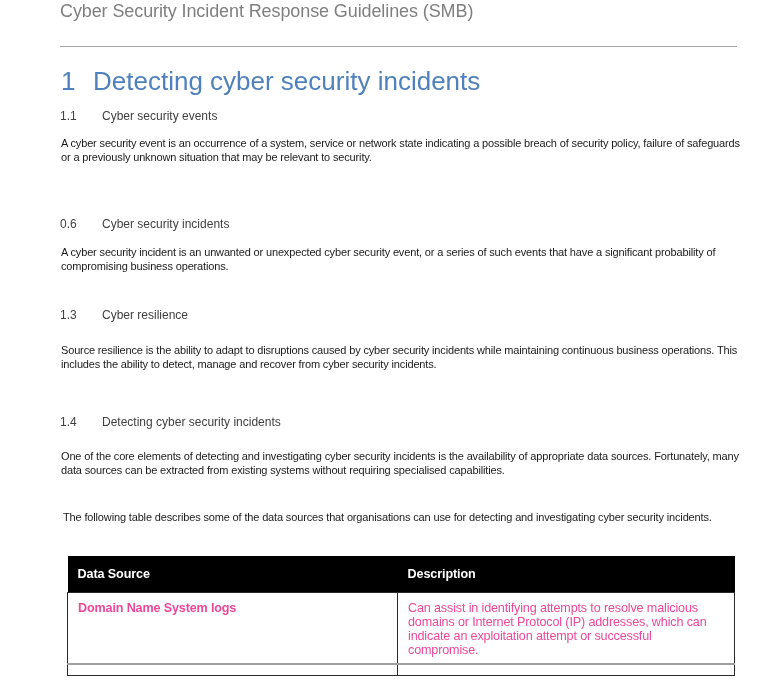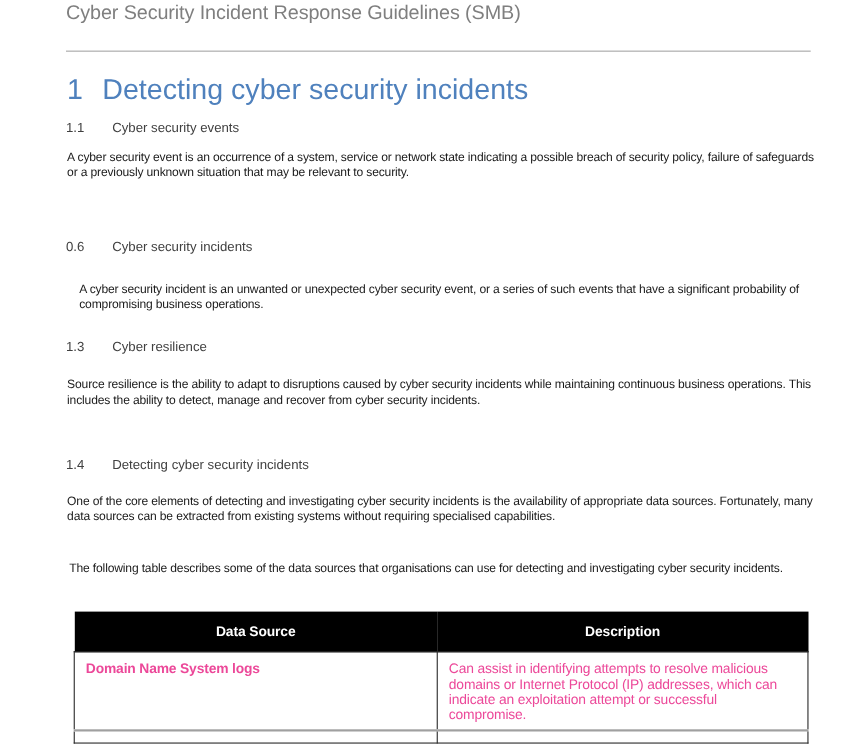--- a/index.html
+++ b/index.html
@@ -69,21 +69,21 @@
     left: 67px;
     top: 556px;
     width: 667px;
     border-collapse: collapse;
     table-layout: fixed;
     font-size: 12.6px;
   }
   .data-table th {
     background: #000000;
     color: #ffffff;
-    text-align: center;
+    text-align: left;
     font-weight: bold;
     height: 36px;
     padding: 0 10px;
     vertical-align: middle;
     letter-spacing: -0.1px;
   }
   .data-table td {
     border: 1px solid #2a2a2a;
     vertical-align: top;
     padding: 8px 10px 6px 10px;
@@ -111,21 +111,21 @@
 </div>
 
 <div class="h2" style="top:109px;">
   <span class="num">1.1</span><span>Cyber security events</span>
 </div>
 <p class="para" style="top:136px;margin:0;">A cyber security event is an occurrence of a system, service or network state indicating a possible breach of security policy, failure of safeguards or a previously unknown situation that may be relevant to security.</p>
 
 <div class="h2" style="top:217px;">
   <span class="num">0.6</span><span>Cyber security incidents</span>
 </div>
-<p class="para" style="top:245px;margin:11px;">A cyber security incident is an unwanted or unexpected cyber security event, or a series of such events that have a significant probability of compromising business operations.</p>
+<p class="para" style="top:245px;margin:0;">A cyber security incident is an unwanted or unexpected cyber security event, or a series of such events that have a significant probability of compromising business operations.</p>
 
 <div class="h2" style="top:308px;">
   <span class="num">1.3</span><span>Cyber resilience</span>
 </div>
 <p class="para" style="top:343px;margin:0;">Source resilience is the ability to adapt to disruptions caused by cyber security incidents while maintaining continuous business operations. This includes the ability to detect, manage and recover from cyber security incidents.</p>
 
 <div class="h2" style="top:415px;">
   <span class="num">1.4</span><span>Detecting cyber security incidents</span>
 </div>
 <p class="para" style="top:449px;margin:0;">One of the core elements of detecting and investigating cyber security incidents is the availability of appropriate data sources. Fortunately, many data sources can be extracted from existing systems without requiring specialised capabilities.</p>

